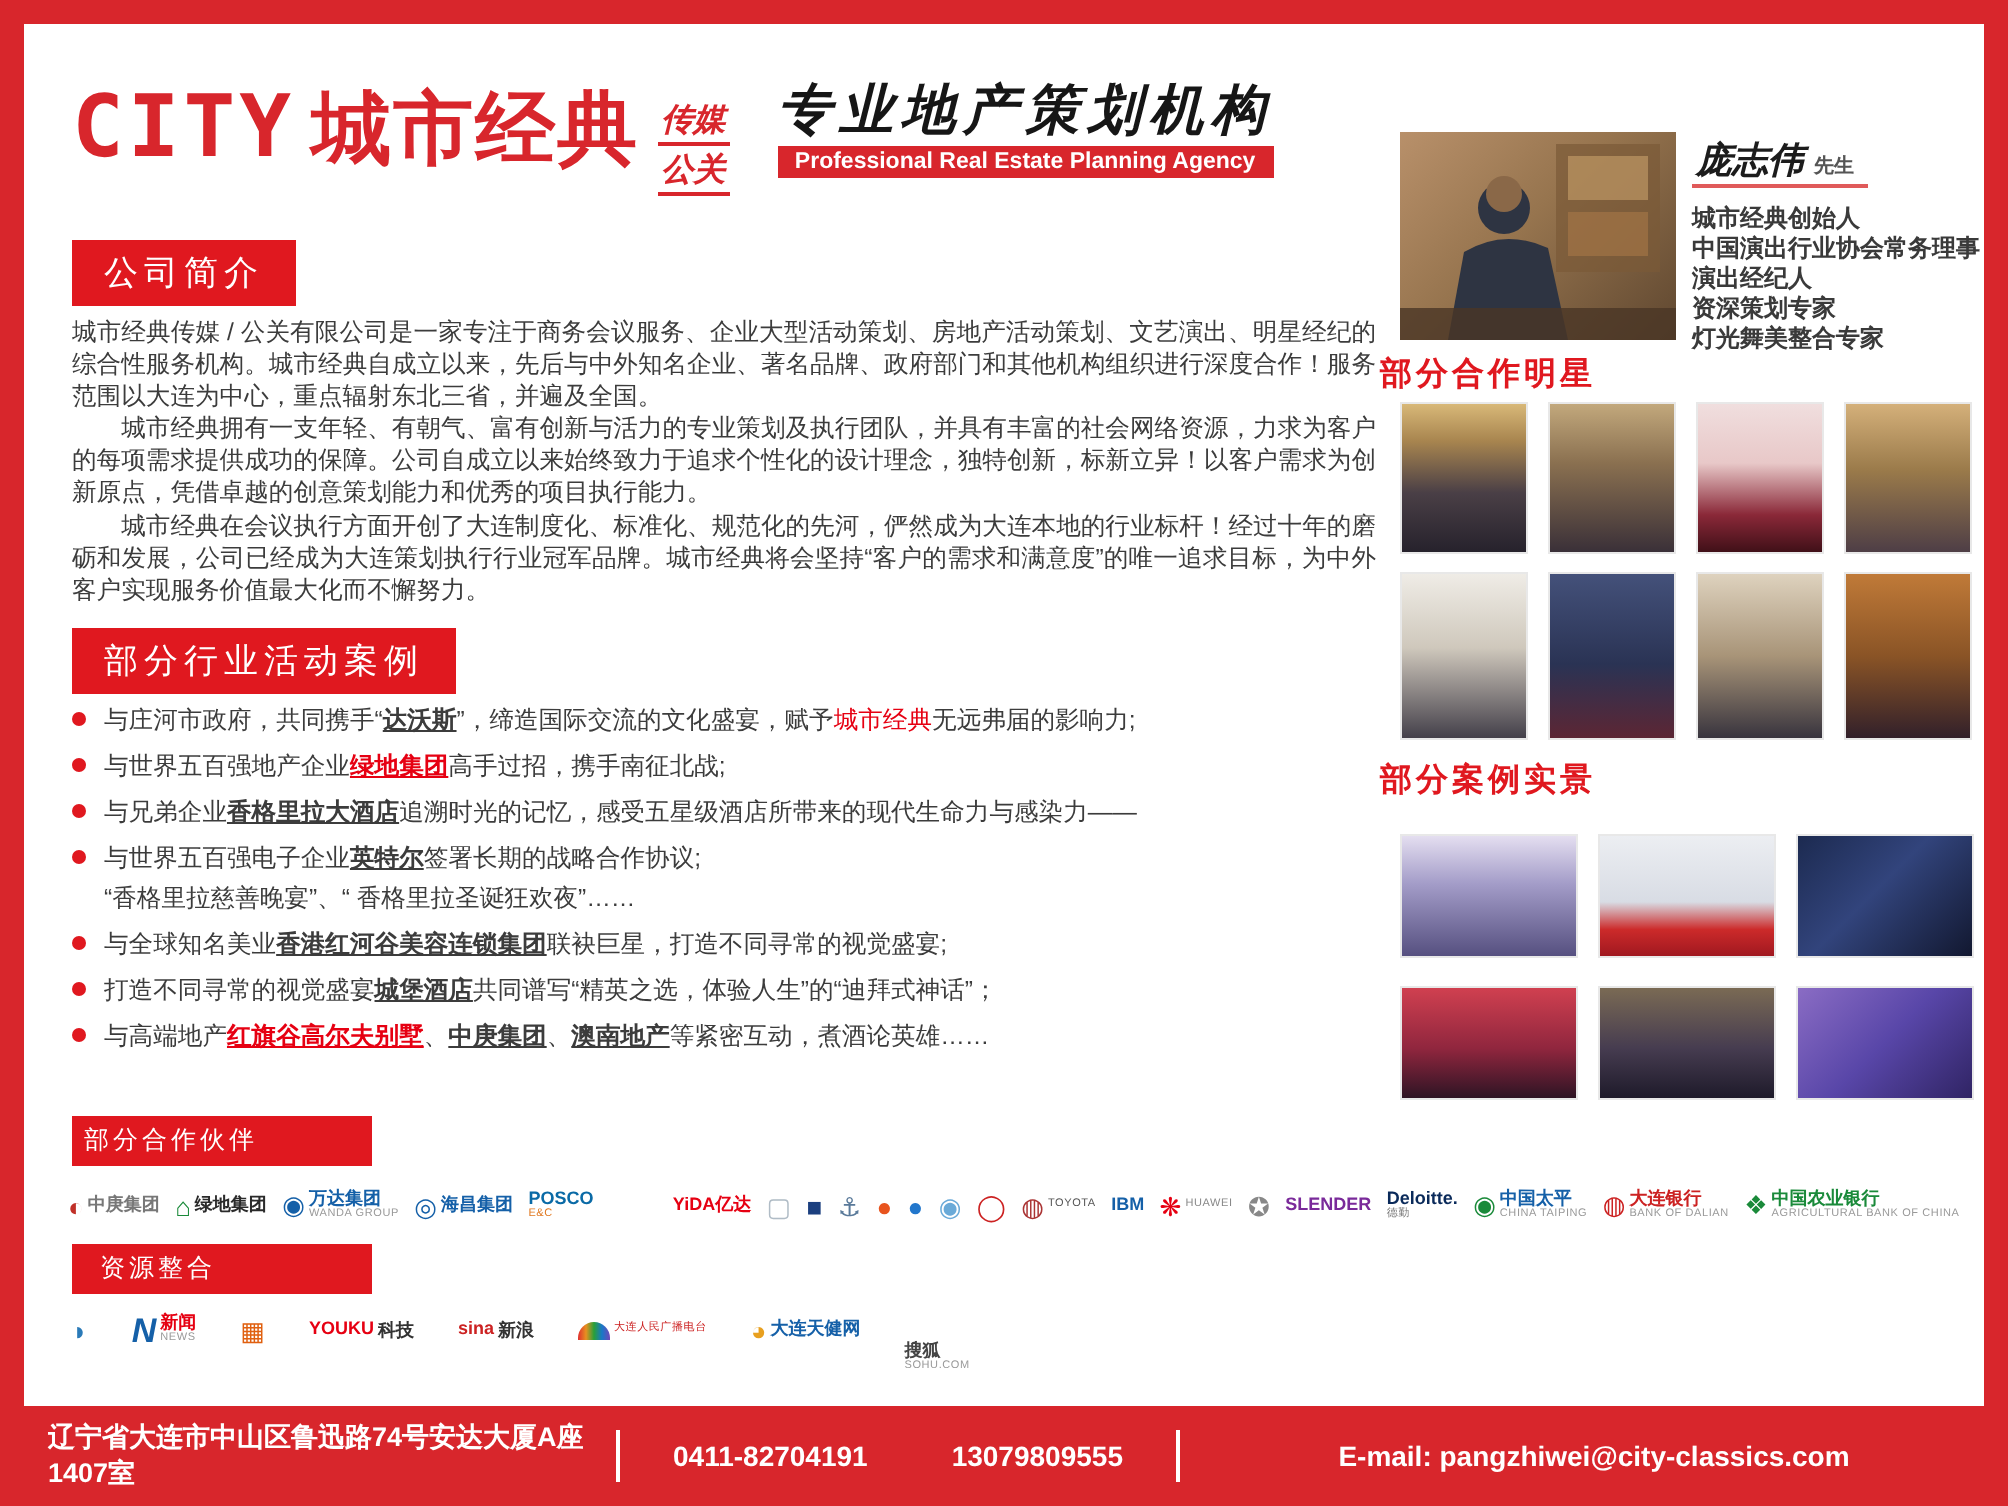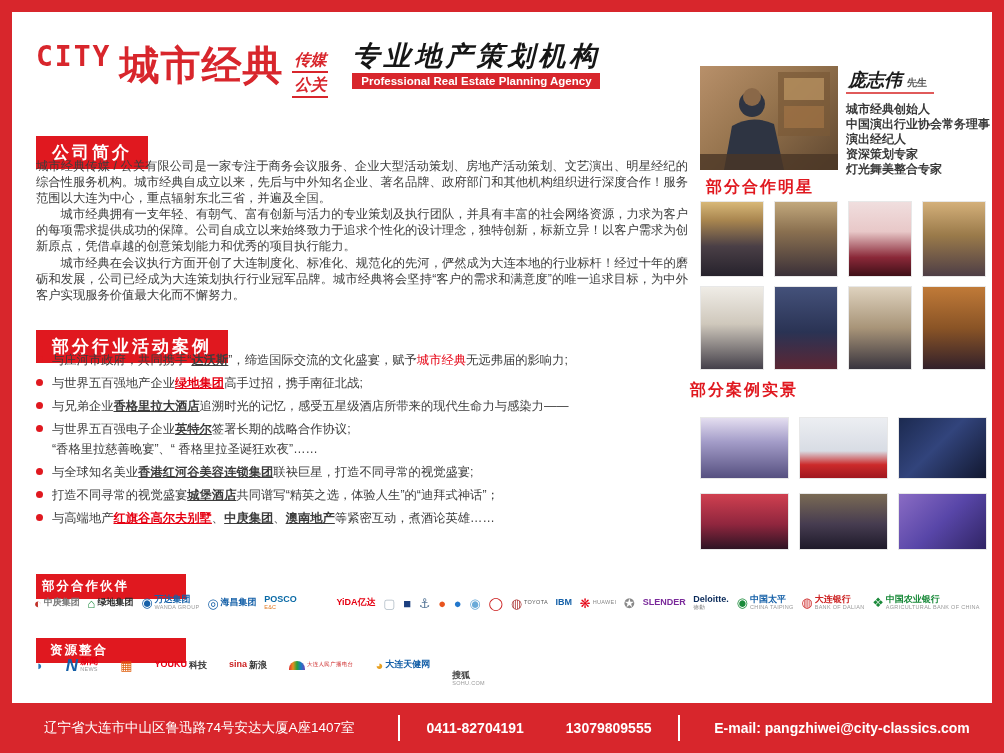--- a/index.html
+++ b/index.html
@@ -7,21 +7,21 @@
   html,body{margin:0;padding:0;background:#888;}
   .page{position:relative;width:1004px;height:753px;background:#fff;overflow:hidden;
         font-family:"Liberation Sans","DejaVu Sans",sans-serif;}
   .frame{position:absolute;background:var(--red);}
   .frame.top{left:0;top:0;width:1004px;height:12px;}
   .frame.left{left:0;top:0;width:12px;height:753px;}
   .frame.right{right:0;top:0;width:12px;height:753px;}
 
   
   .header{position:absolute;left:36px;top:44px;display:flex;align-items:flex-start;}
-  .logo-city{font-family:"DejaVu Sans Mono","Liberation Mono",monospace;font-size:28px;font-weight:bold;
+  .logo-city{font-family:"DejaVu Sans Mono","Liberation Mono",monospace;font-size:43px;font-weight:bold;
              color:var(--red);letter-spacing:2px;line-height:0.95;}
   .logo-cn{font-size:40px;font-weight:900;color:var(--red);margin-left:8px;line-height:1.05;letter-spacing:1px;}
   .logo-sub{margin-left:9px;margin-top:4px;display:flex;flex-direction:column;}
   .logo-sub span{font-family:"DejaVu Serif","Liberation Serif",serif;font-style:italic;font-size:16px;
                  font-weight:bold;color:var(--red);border-bottom:2px solid var(--red);line-height:1.45;padding:0 2px;}
   .logo-tagline{margin-left:24px;display:flex;flex-direction:column;margin-top:-4px;}
   .tagline-cn{font-family:"DejaVu Serif","Liberation Serif",serif;font-style:italic;font-weight:bold;
               font-size:27px;color:#161616;letter-spacing:4px;line-height:1.2;white-space:nowrap;}
   .tagline-en{margin-top:1px;background:var(--red);color:#fff;font-size:11.5px;font-weight:bold;
               padding:2px 6px;text-align:center;white-space:nowrap;}
@@ -30,27 +30,27 @@
   .portrait{position:absolute;left:700px;top:66px;width:138px;height:104px;
             background:linear-gradient(135deg,#b8906a 0%,#96744e 45%,#5f4730 100%);}
   .portrait svg{display:block;}
   .founder-name{position:absolute;left:848px;top:68px;font-family:"DejaVu Serif","Liberation Serif",serif;
                 font-style:italic;font-weight:bold;font-size:18px;color:#1c1c1c;}
   .founder-name .honorific{font-size:10px;color:#555;margin-left:5px;font-style:normal;font-family:"Liberation Sans",sans-serif;}
   .name-underline{position:absolute;left:846px;top:92px;width:88px;height:2px;background:#e05a5a;}
   .creds{position:absolute;left:846px;top:102px;font-size:12px;font-weight:bold;color:#3a3a3a;line-height:15px;}
 
   
-  .badge{position:absolute;background:var(--badge);color:#fff;font-weight:bold;white-space:nowrap;margin-top:16px;}
+  .badge{position:absolute;background:var(--badge);color:#fff;font-weight:normal;white-space:nowrap;}
   #badge-intro{left:36px;top:120px;font-size:17px;padding:5px 16px;letter-spacing:3px;}
   #badge-cases{left:36px;top:314px;font-size:17px;padding:5px 16px;letter-spacing:3px;}
   #badge-partners{left:36px;top:558px;font-size:12.5px;padding:4px 6px;letter-spacing:2px;min-width:150px;}
   #badge-resources{left:36px;top:622px;font-size:12.5px;padding:4px 14px;letter-spacing:2px;min-width:150px;}
   .col-title{position:absolute;color:var(--badge);font-size:16px;font-weight:bold;letter-spacing:2px;}
-  #title-stars{left:706px;top:177px;}
+  #title-stars{left:690px;top:177px;}
   #title-scenes{left:690px;top:380px;}
 
   
   .intro{position:absolute;left:36px;top:158px;width:652px;font-size:12.3px;line-height:16.1px;
          color:#3c3c3c;text-align:justify;}
   .intro p{margin:0;}
   .intro p.indent{text-indent:2em;}
 
   
   .cases{position:absolute;left:36px;top:353px;width:658px;font-size:12.3px;color:#3c3c3c;}
@@ -93,21 +93,21 @@
   .logo .glyph.rainbow{display:inline-block;width:16px;height:9px;border-radius:16px 16px 0 0;
        background:linear-gradient(90deg,#e03030,#e89020,#28a038,#1878c8,#7048b8);}
   .logo .stack{display:flex;flex-direction:column;line-height:1.05;}
   .logo .lab{font-size:9px;font-weight:bold;}
   .logo .lab2{font-size:9px;font-weight:bold;}
   .logo .sub{font-size:5.5px;color:#888;letter-spacing:0.3px;}
 
   
   .footer{position:absolute;left:0;top:703px;width:1004px;height:50px;background:var(--red);
           display:flex;align-items:center;color:#fff;}
-  .footer .addr{padding-left:44px;width:398px;font-size:13.5px;font-weight:normal;}
+  .footer .addr{padding-left:24px;width:308px;font-size:13.5px;font-weight:bold;}
   .footer .divider{width:2px;height:26px;background:#fff;}
   .footer .phones{width:278px;display:flex;gap:42px;justify-content:center;font-size:14px;font-weight:bold;}
   .footer .email{flex:1;text-align:center;font-size:14px;font-weight:bold;}
 </style>
 </head>
 <body>
 
 <div class="page">
   <div class="frame top"></div>
   <div class="frame left"></div>

